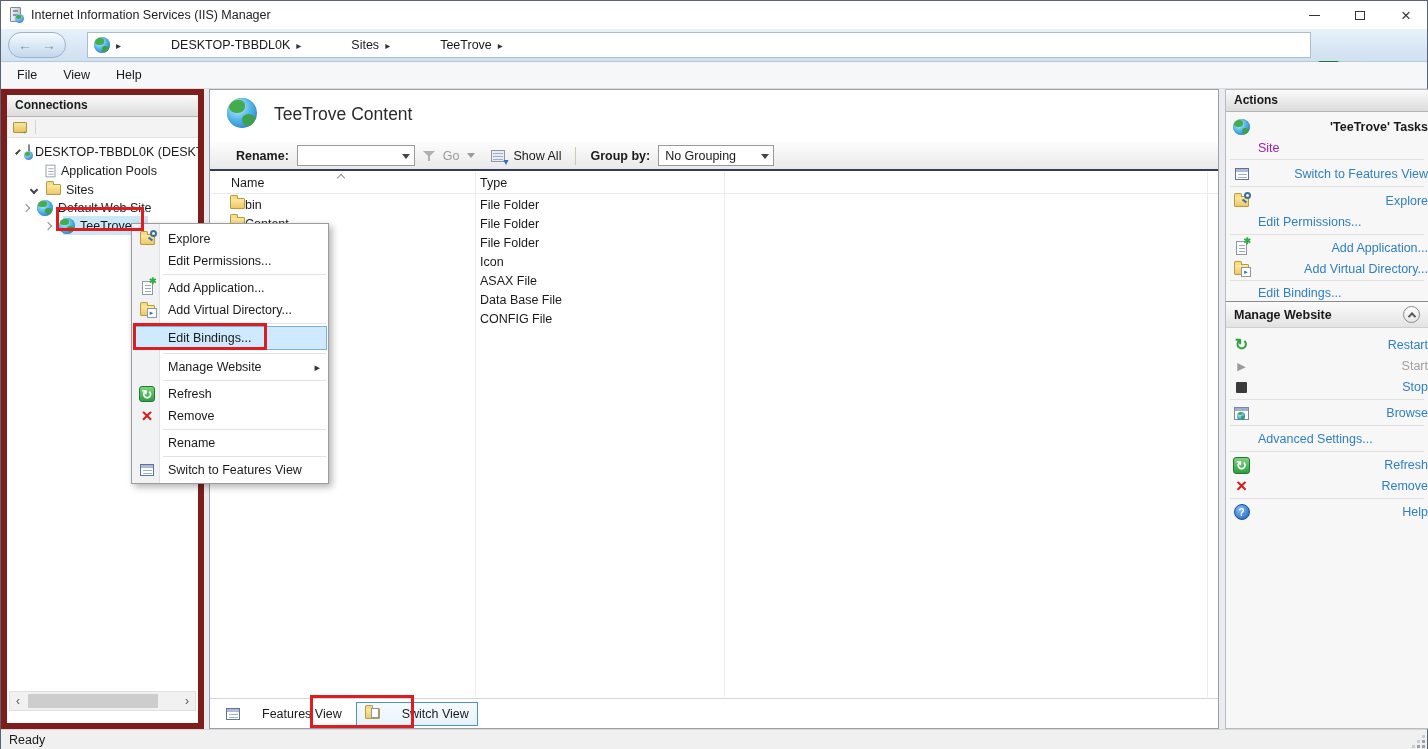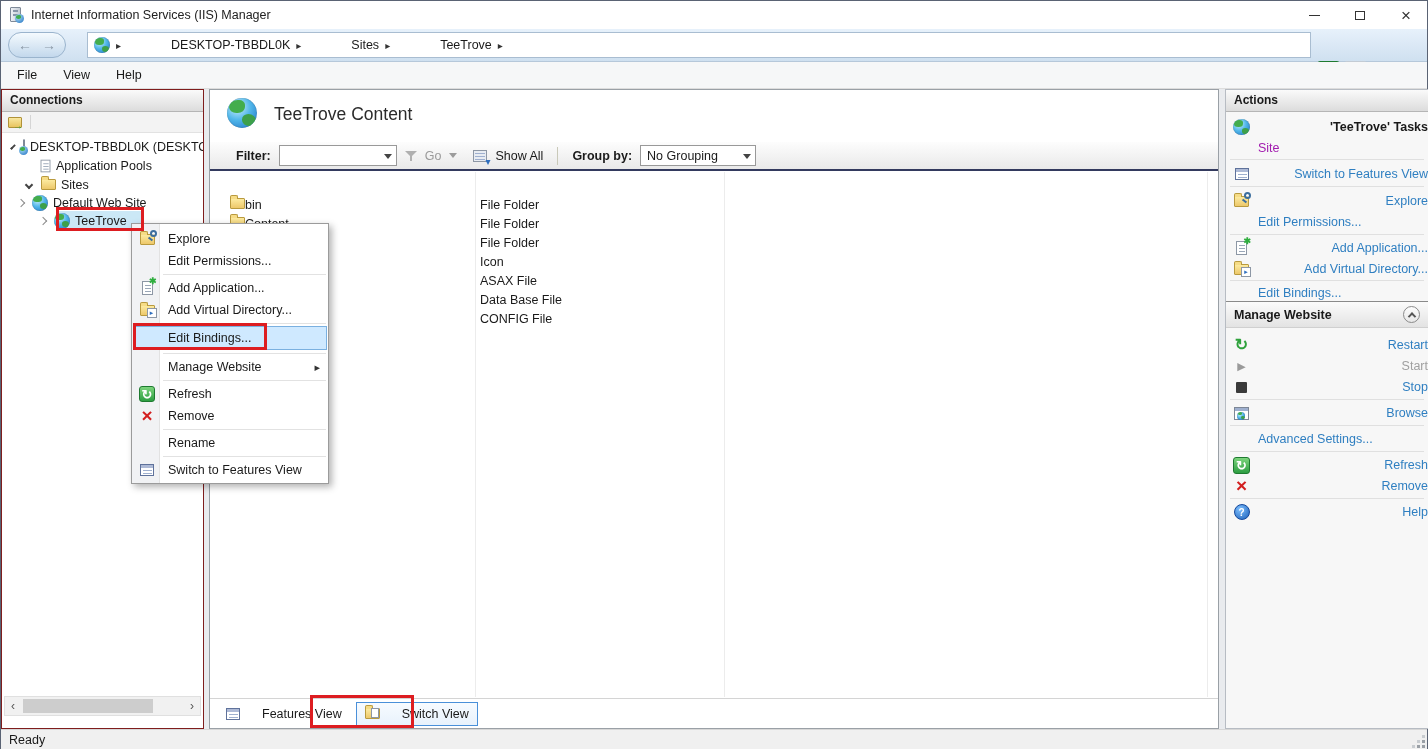--- a/index.html
+++ b/index.html
@@ -77,21 +77,21 @@
 
   
   .tw { display:inline-block; width:6px; height:6px; border-right:1px solid #8a8a8a; border-bottom:1px solid #8a8a8a; }
   .tw-right { transform:rotate(-45deg); }
   .tw-down { border-color:#444; border-width:2px; transform:rotate(45deg); }
   .sort-up { display:inline-block; width:6px; height:6px; border-left:1px solid #8f8f8f; border-top:1px solid #8f8f8f; transform:rotate(45deg); }
   .circle-chev { width:17px; height:17px; border-radius:50%; border:1px solid #8a8a8a; background:linear-gradient(#fcfcfc,#e8e8e8); display:flex; align-items:center; justify-content:center; }
   .circle-chev i { display:block; width:6px; height:6px; border-left:2px solid #555; border-top:2px solid #555; transform:rotate(45deg) translate(1px,1px); }
 
   
-  .leftpanel { position:absolute; left:0; top:88px; width:203px; height:640px; background:#fff; border:1px solid #7f1d1d; }
+  .leftpanel { position:absolute; left:0; top:88px; width:203px; height:640px; background:#fff; border:6px solid #7f1d1d; }
   .panel-hdr { height:22px; background:linear-gradient(180deg,#fafafa,#dcdcdc); border-bottom:1px solid #b5b5b5; font-weight:bold; line-height:21px; padding-left:8px; font-size:12px; }
   .conn-toolbar { height:21px; background:#f3f3f3; border-bottom:1px solid #e2e2e2; display:flex; align-items:center; padding-left:6px; gap:8px; }
   .conn-toolbar .tb-sep { width:1px; height:14px; background:#d5d5d5; }
   .tree-row { position:absolute; height:19px; display:flex; align-items:center; gap:5px; white-space:nowrap; overflow:hidden; width:100%; }
   .tree-label { font-size:12.5px; }
   .tree-sel { position:absolute; left:56px; top:121px; width:85px; height:19px; background:#cbe8f6; }
   .hscroll { position:absolute; left:2px; right:2px; bottom:12px; height:20px; background:#f1f1f1; border:1px solid #e0e0e0; }
   .hscroll .harr { position:absolute; top:0; width:16px; height:18px; color:#555; font-size:12px; line-height:18px; text-align:center; }
   .hscroll .thumb { position:absolute; left:18px; top:2px; width:130px; height:14px; background:#cdcdcd; }
 
@@ -233,38 +233,43 @@
       <span class="harr" style="right:0;">›</span>
       <span class="thumb"></span>
     </div>
   </div>
 
   <div class="maincard">
     <span class="abs globe s30" style="left:17px;top:8px;"></span>
     <div class="main-title">TeeTrove Content</div>
 
     <div class="filterbar">
-      <span class="bold600">Filter:</span>
+      <span class="bold600">Rename:</span>
       <span class="combo filter-combo">
           <span class="caret-down"></span>
         </span>
       <span class="funnel"></span>
       <span class="disabled-txt">Go</span>
       <span class="caret-down" style="opacity:.5"></span>
       <span class="showall-ico" style="margin-left:8px;"></span>
       <span>Show All</span>
       <span class="fb-sep"></span>
       <span class="bold600">Group by:</span>
       <span class="combo group-combo">
         <span>No Grouping</span>
         <span class="caret-down"></span>
       </span>
     </div>
 
     
+    <div class="listhdr">
+      <span class="abs sort-up" style="left:128px;top:3px;"></span>
+      <span class="abs" style="left:21px;top:4px;">Name</span>
+      <span class="abs" style="left:270px;top:4px;">Type</span>
+    </div>
     <div class="col-line" style="left:265px;"></div>
     <div class="col-line" style="left:514px;"></div>
     <div class="col-line" style="left:997px;"></div>
 
     
     <div class="lrow" style="top:105px;left:0;width:997px;">
       <span class="row-ico folder"></span>
       <span class="name-cell">bin</span>
       <span class="type-cell">File Folder</span>
     </div>

